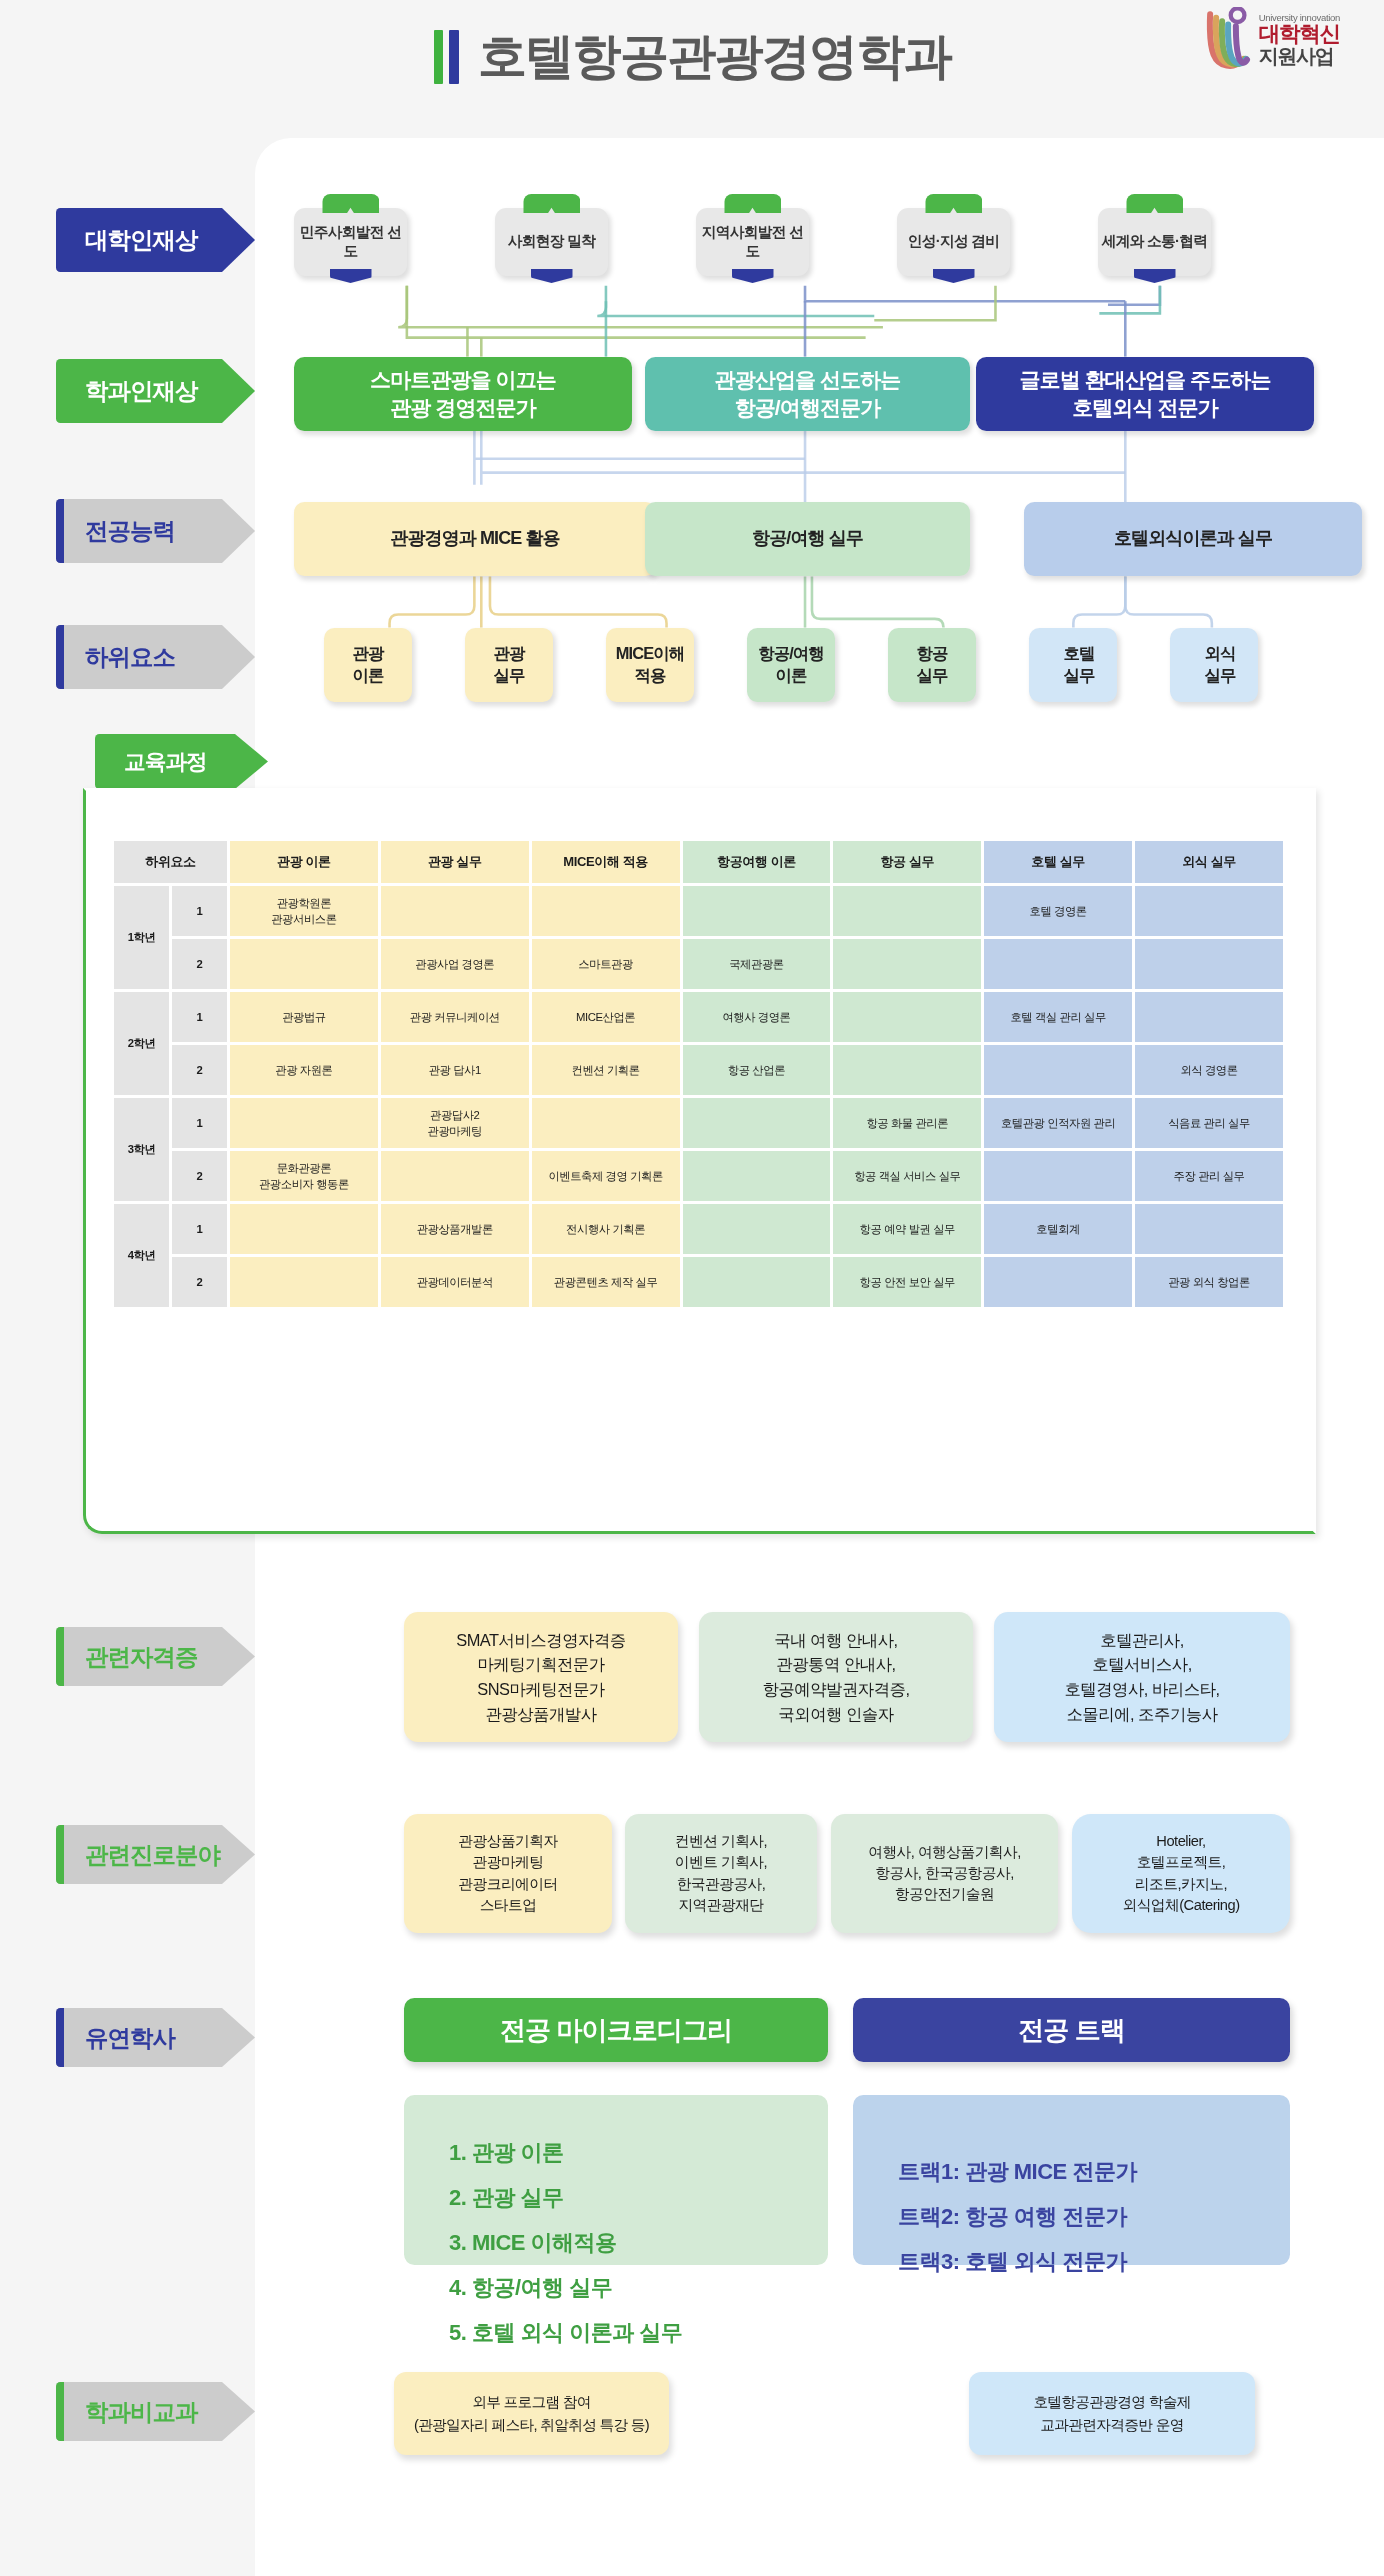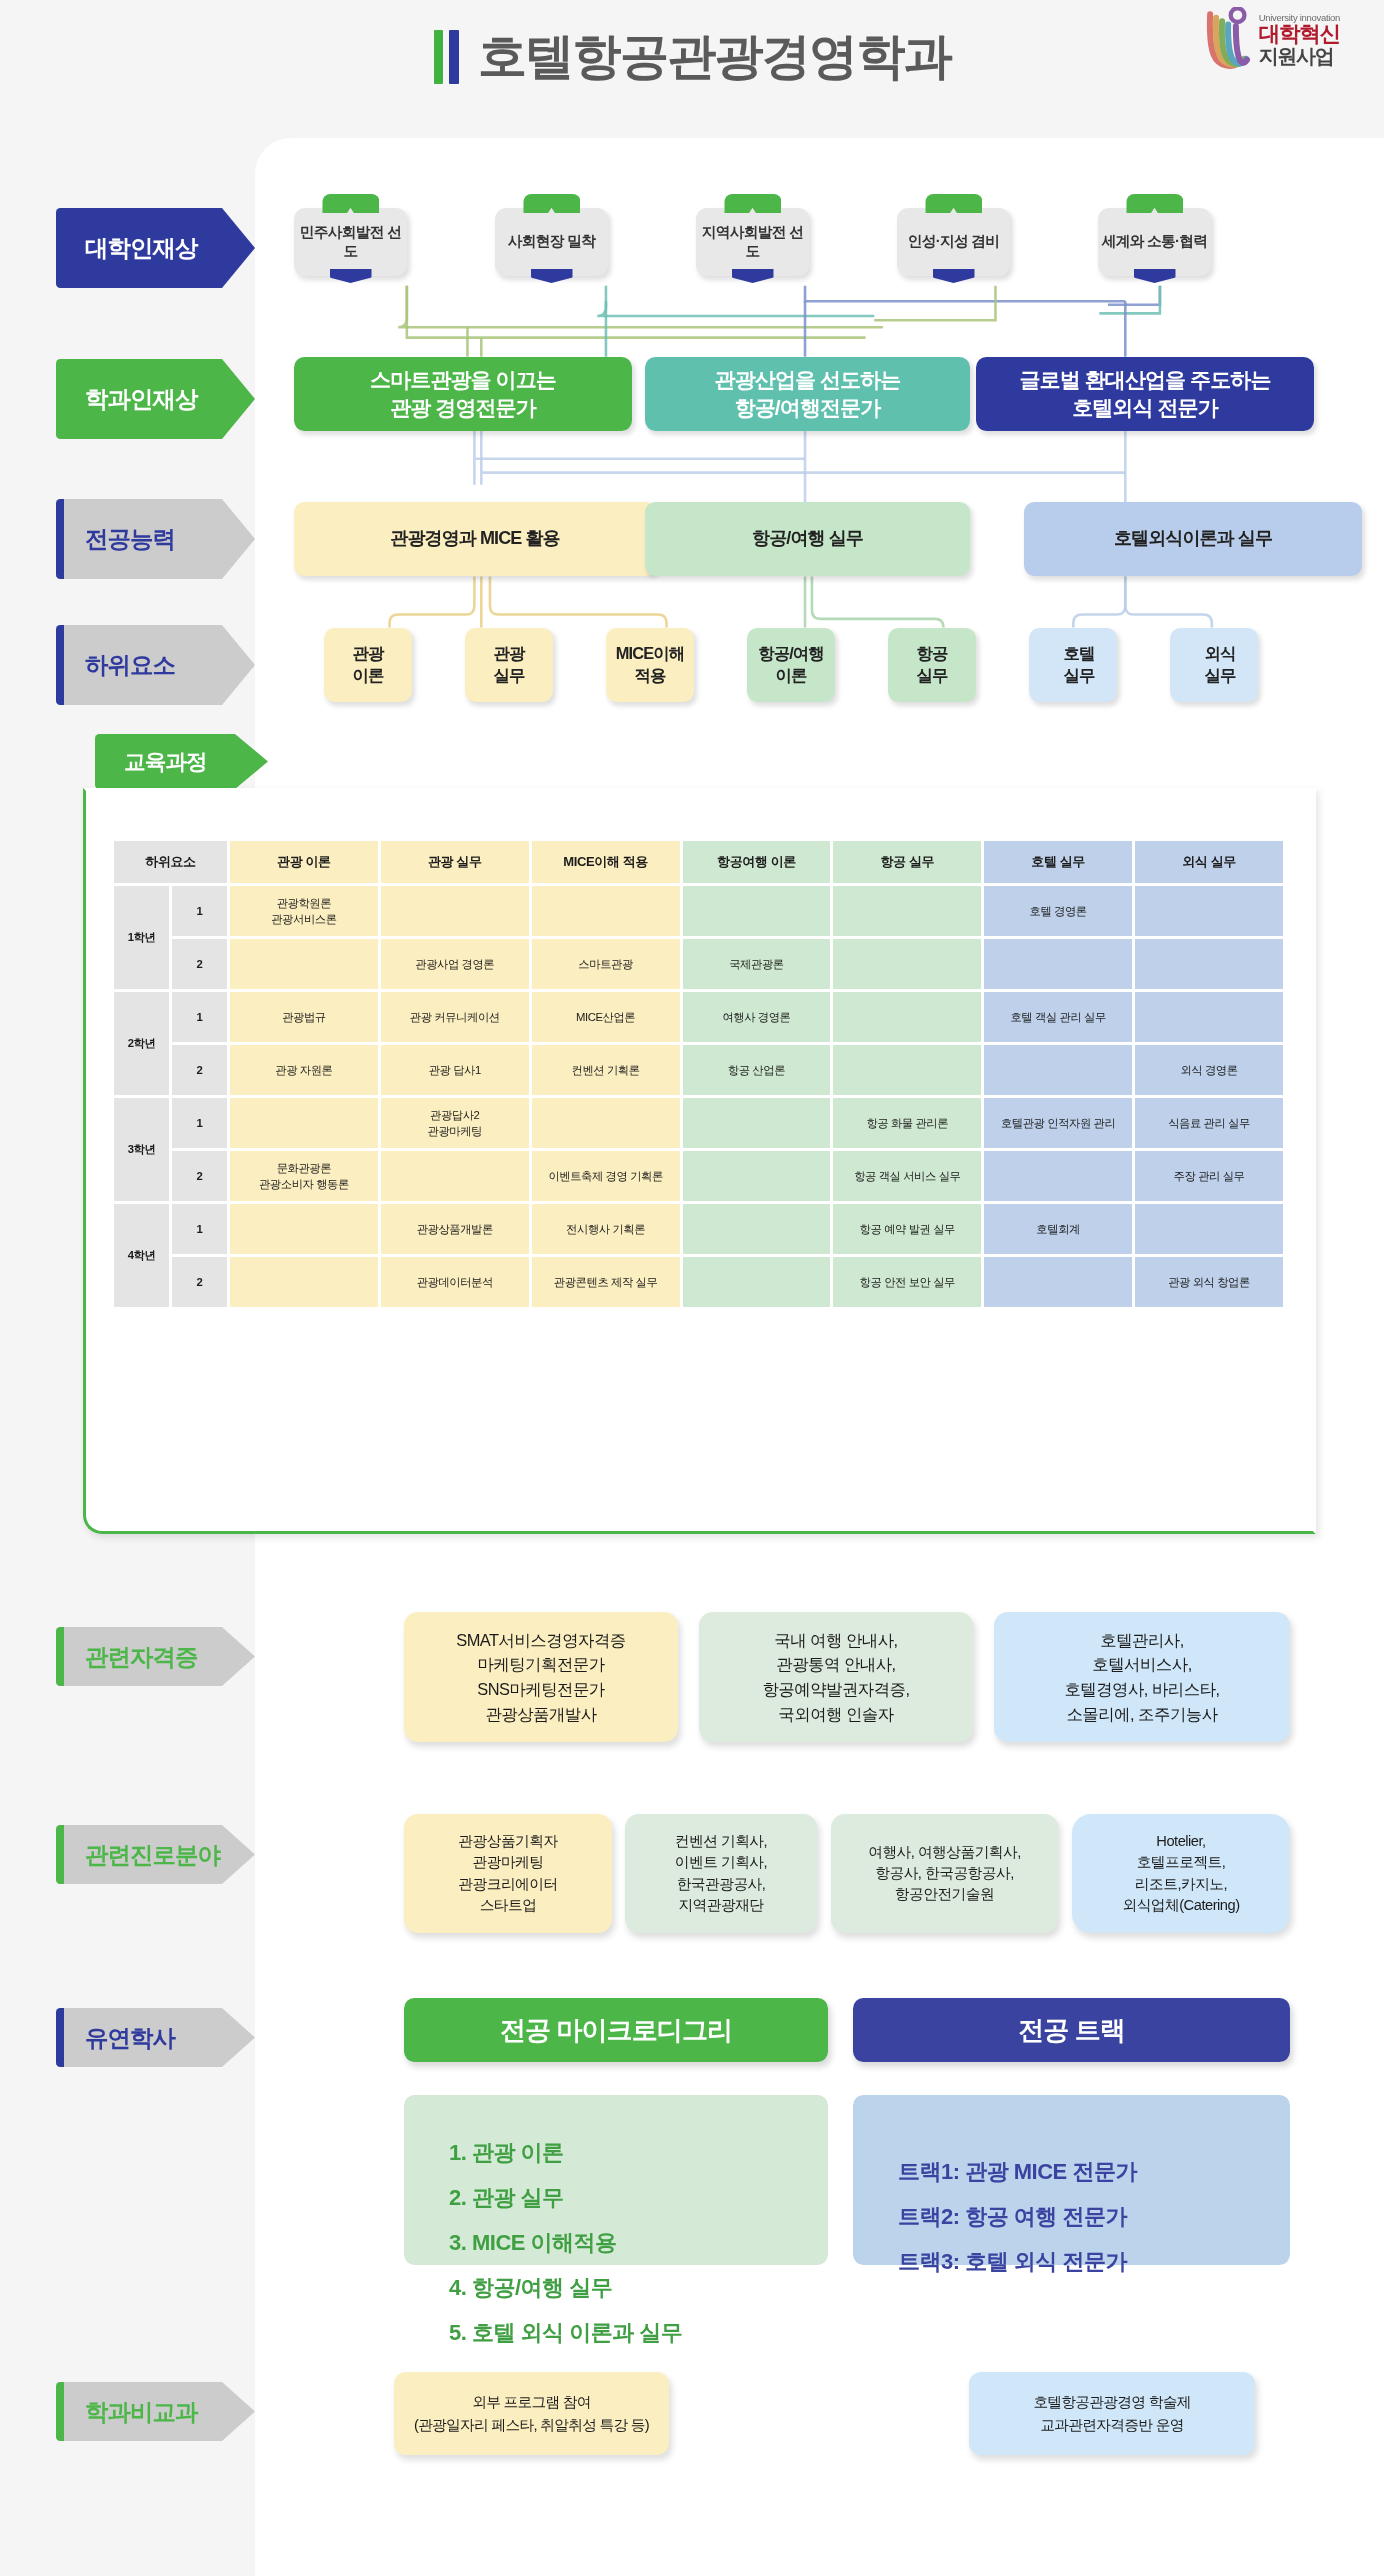--- a/index.html
+++ b/index.html
@@ -60,21 +60,21 @@
     top: 138px;
     width: 1130px;
     bottom: 0;
     background: #ffffff;
     border-top-left-radius: 36px;
   }
 
   
   .rowlabel {
     position: absolute;
-    height: 80px;
+    height: 64px;
     display: flex;
     align-items: center;
     padding-left: 29px;
     color: #fff;
     font-size: 23.4px;
     font-weight: bold;
     letter-spacing: -0.9px;
     white-space: nowrap;
     clip-path: polygon(0 0, calc(100% - 33px) 0, 100% 50%, calc(100% - 33px) 100%, 0 100%);
     border-radius: 4.3px 0 0 4.3px;

